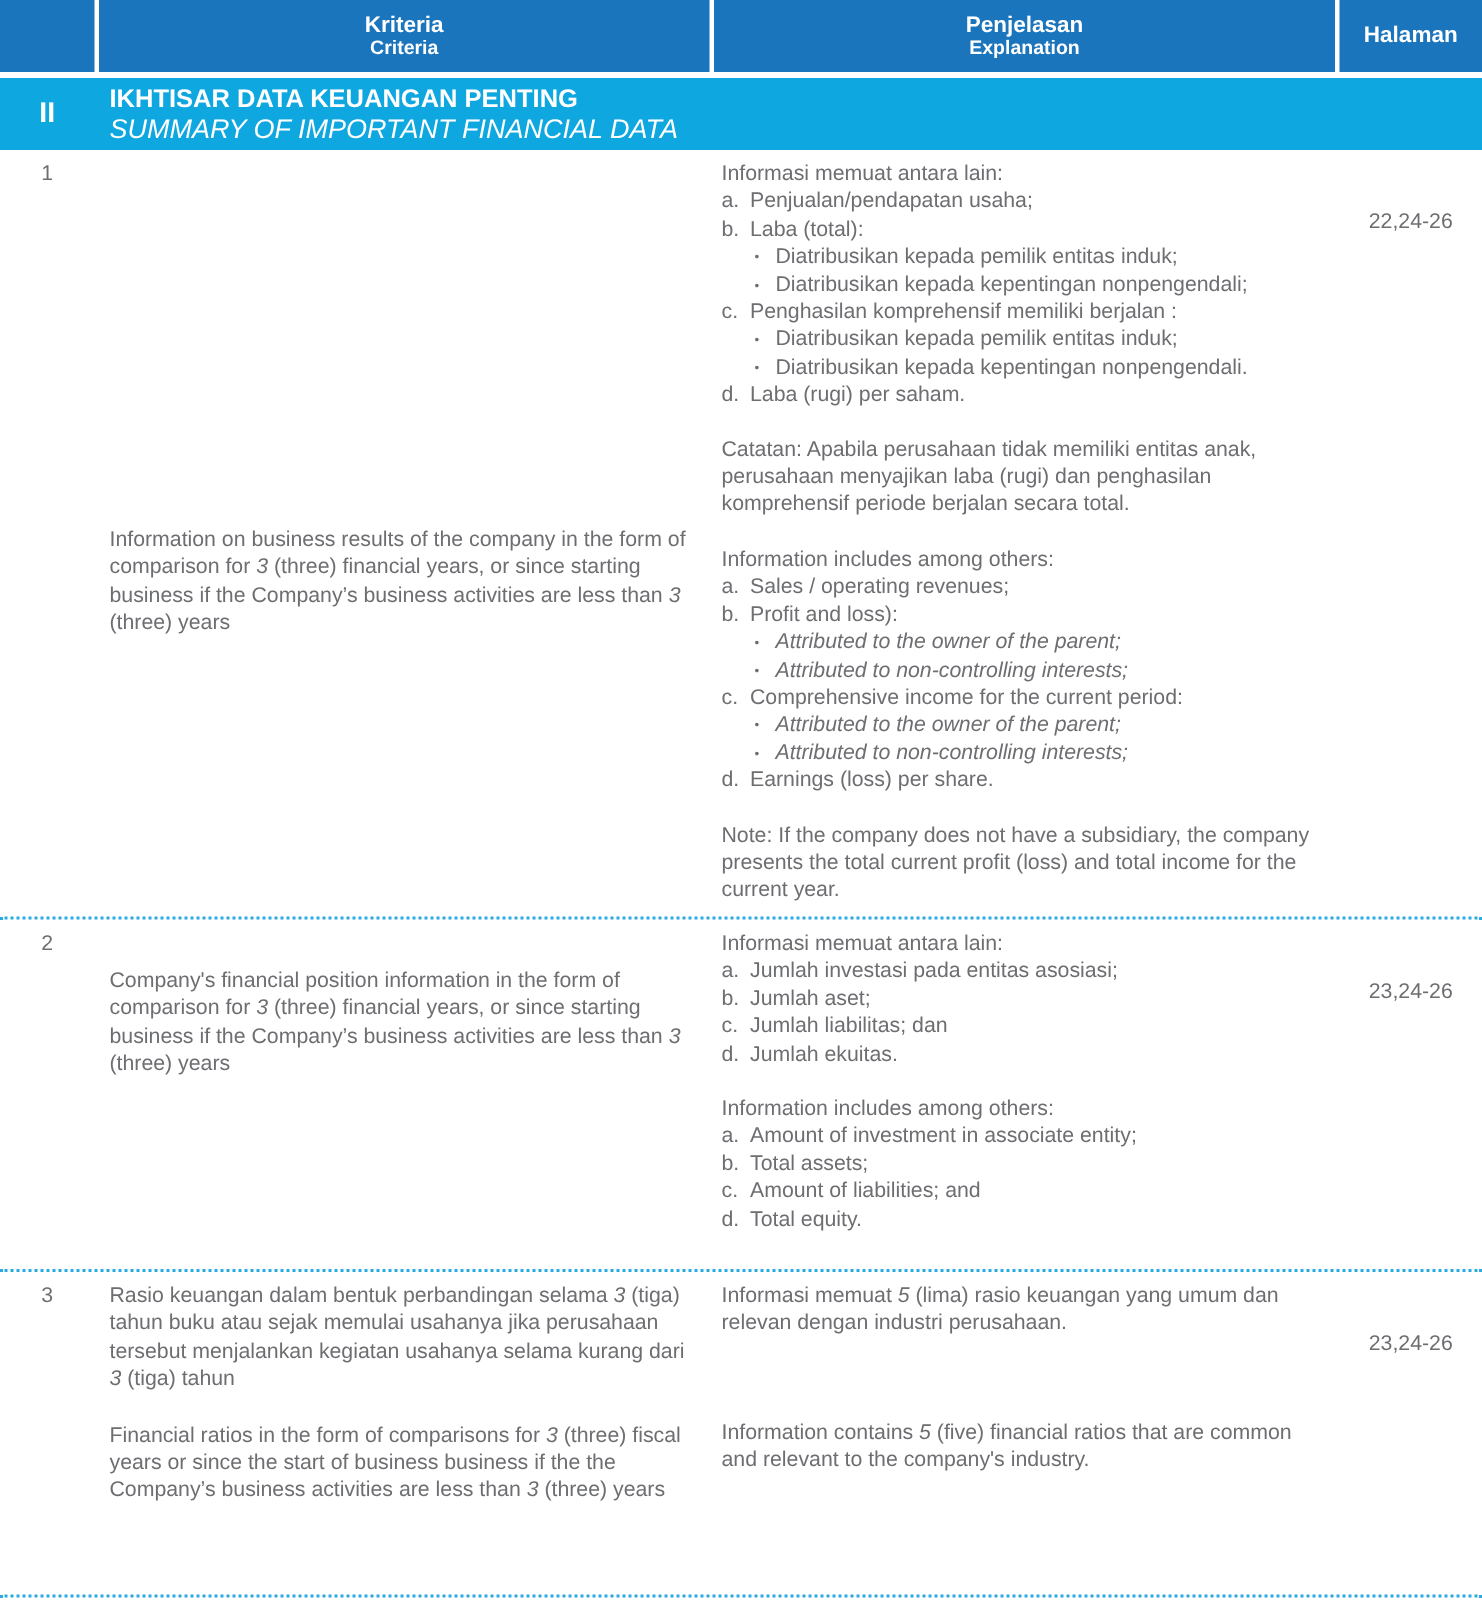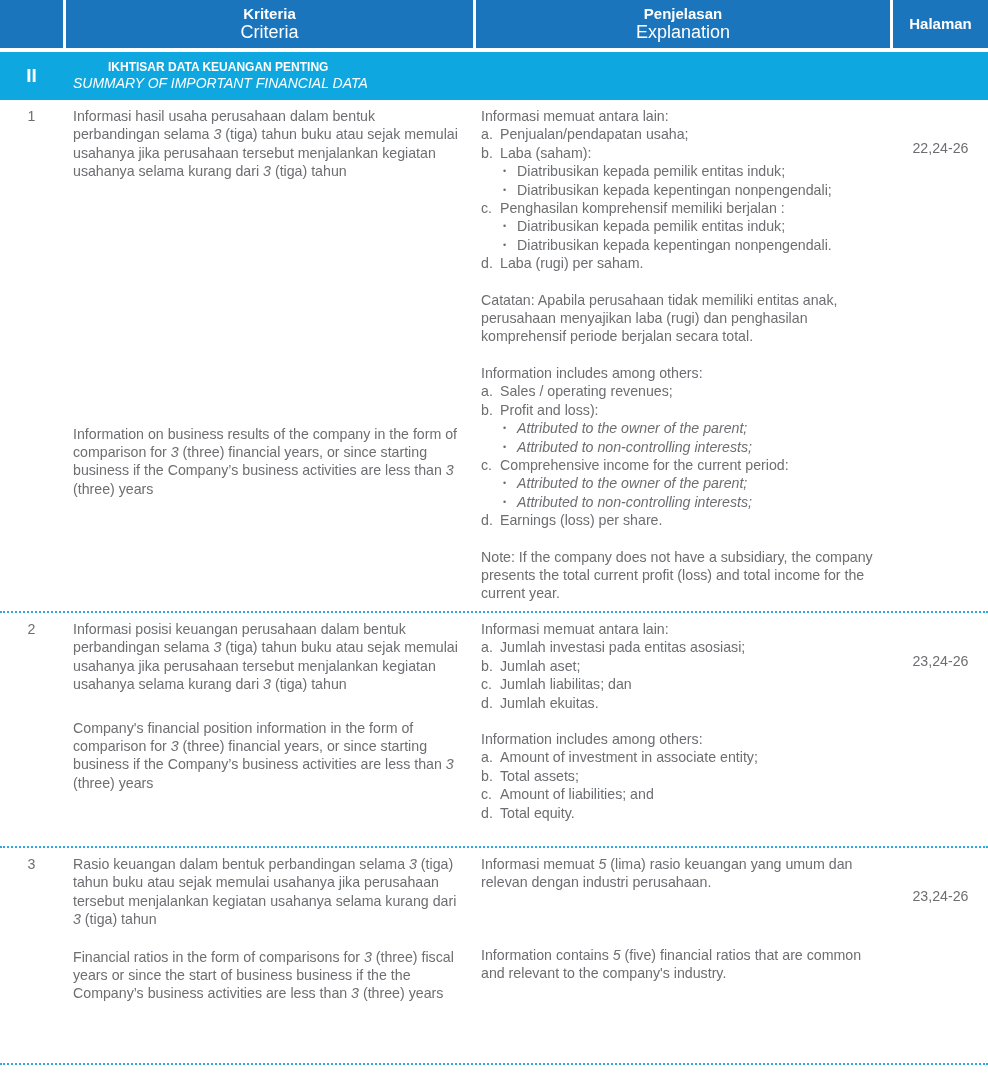--- a/index.html
+++ b/index.html
@@ -7,28 +7,28 @@
   body { width:988px; font-family:"Liberation Sans","DejaVu Sans",sans-serif; color:#6d6e71; }
   .page { width:988px; height:1082px; overflow:hidden; background:#fff; }
 
   
   .grid { display:grid; grid-template-columns:63px 407px 414px 95px; column-gap:3px; }
 
   
   .thead { height:48px; }
   .hcell { background:#1b75bc; color:#fff; display:flex; flex-direction:column; align-items:center; justify-content:center; line-height:1.15; }
   .h-main { font-weight:bold; font-size:15px; }
-  .h-sub { font-size:18px; font-weight:normal; }
+  .h-sub { font-size:13px; font-weight:bold; }
 
   
   .section-bar { background:#0fa7df; height:48px; margin-top:4px; display:grid; grid-template-columns:63px 925px; align-items:center; }
   .sec-no { color:#fff; font-weight:bold; font-size:19px; text-align:center; }
   .sec-titles { padding-left:10px; }
-  .sec-id { color:#fff; font-weight:bold; font-size:12px; line-height:1.25;margin-left:35px; }
-  .sec-en { color:#fff; font-style:italic; font-size:14px; line-height:1.2; }
+  .sec-id { color:#fff; font-weight:bold; font-size:17px; line-height:1.25; }
+  .sec-en { color:#fff; font-style:italic; font-size:18px; line-height:1.2; }
 
   
   .row { border-bottom:2px dotted #29abe2; padding-top:7px; box-sizing:border-box; font-size:14.2px; line-height:18.4px; }
   .row-1 { min-height:513px; }
   .row-2 { min-height:235px; }
   .row-3 { min-height:217px; }
   .cell-num { text-align:center; font-size:14.2px; }
   .cell-crit { padding-left:7px; padding-right:14px; }
   .cell-expl { padding-left:5px; padding-right:4px; }
   .cell-page { text-align:center;margin-top:32px; }
@@ -72,32 +72,31 @@
     <div class="sec-titles">
       <div class="sec-id">IKHTISAR DATA KEUANGAN PENTING</div>
       <div class="sec-en">SUMMARY OF IMPORTANT FINANCIAL DATA</div>
     </div>
   </div>
 
   <div id="rows">
       <div class="row grid row-1">
         <div class="cell-num">1</div>
         <div class="cell-crit">
-          <p class="crit-para crit-id">Informasi hasil usaha perusahaan dalam bentuk perbandingan selama <i>3</i> (tiga) tahun buku atau sejak memulai usahanya jika perusahaan tersebut menjalankan kegiatan usahanya selama kurang dari <i>3</i> (tiga) tahun</p>
           <p class="crit-para crit-en">Information on business results of the company in the form of comparison for <i>3</i> (three) financial years, or since starting business if the Company’s business activities are less than <i>3</i> (three) years</p>
         </div>
         <div class="cell-expl">
           <div class="x-line">Informasi memuat antara lain:</div>
           <div class="x-item">
             <span class="lbl">a.</span>
             <span class="txt">Penjualan/pendapatan usaha;</span>
           </div>
           <div class="x-item">
             <span class="lbl">b.</span>
-            <span class="txt">Laba (saham):</span>
+            <span class="txt">Laba (total):</span>
           </div>
           <div class="x-bullet">
             <span class="b">•</span>
             <span class="txt">Diatribusikan kepada pemilik entitas induk;</span>
           </div>
           <div class="x-bullet">
             <span class="b">•</span>
             <span class="txt">Diatribusikan kepada kepentingan nonpengendali;</span>
           </div>
           <div class="x-item">
@@ -153,21 +152,20 @@
             <span class="txt">Earnings (loss) per share.</span>
           </div>
           <div class="x-gap"></div>
           <div class="x-para">Note: If the company does not have a subsidiary, the company presents the total current profit (loss) and total income for the current year.</div>
         </div>
         <div class="cell-page">22,24-26</div>
       </div>
       <div class="row grid row-2">
         <div class="cell-num">2</div>
         <div class="cell-crit">
-          <p class="crit-para crit-id">Informasi posisi keuangan perusahaan dalam bentuk perbandingan selama <i>3</i> (tiga) tahun buku atau sejak memulai usahanya jika perusahaan tersebut menjalankan kegiatan usahanya selama kurang dari <i>3</i> (tiga) tahun</p>
           <p class="crit-para crit-en">Company's financial position information in the form of comparison for <i>3</i> (three) financial years, or since starting business if the Company’s business activities are less than <i>3</i> (three) years</p>
         </div>
         <div class="cell-expl">
           <div class="x-line">Informasi memuat antara lain:</div>
           <div class="x-item">
             <span class="lbl">a.</span>
             <span class="txt">Jumlah investasi pada entitas asosiasi;</span>
           </div>
           <div class="x-item">
             <span class="lbl">b.</span>

